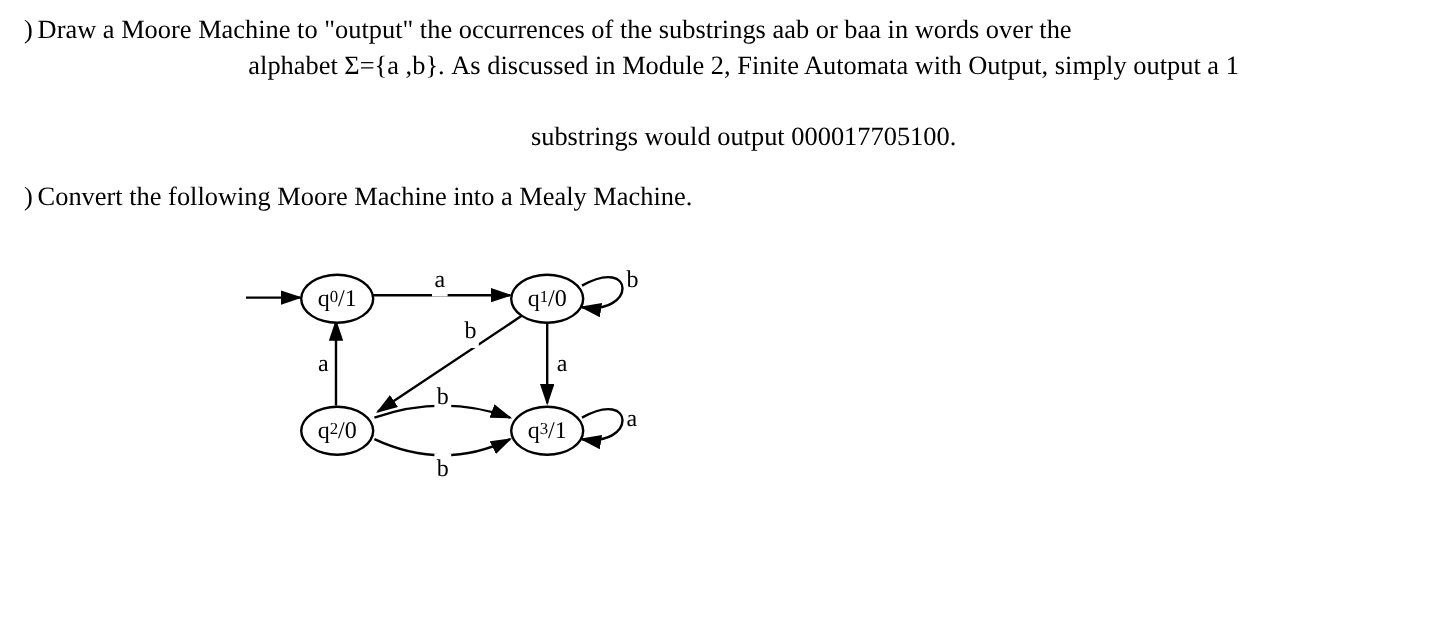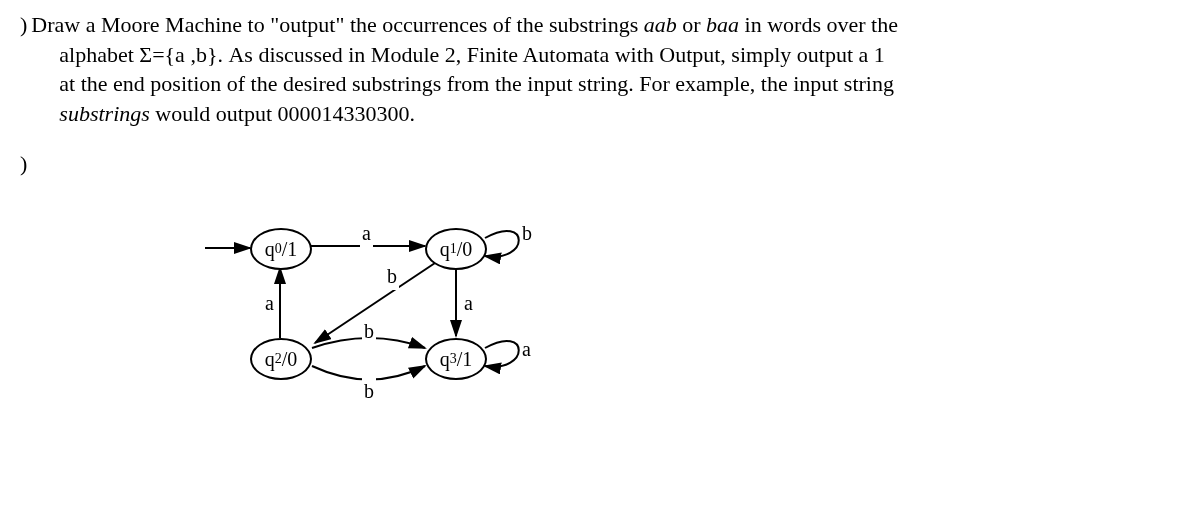--- a/index.html
+++ b/index.html
@@ -19,23 +19,23 @@
     }
     .problem-marker {
       flex-shrink: 0;
       margin-right: 4px;
     }
     .problem-body {
       flex: 1;
     }
     .indent {
       padding-left: 28px;
+      text-align: center;
     }
     .italic {
-      font-style: italic;
     }
     .diagram {
       margin-top: 30px;
       margin-left: 180px;
       position: relative;
       width: 460px;
       height: 200px;
     }
     .state {
       position: absolute;
@@ -73,30 +73,31 @@
 </head>
 <body>
 
 <div class="problem">
   <div class="problem-text">
     <span class="problem-marker">)</span>
     <div class="problem-body">
       <span>Draw a Moore Machine to "output" the occurrences of the substrings </span><span class="italic">aab</span><span> or </span><span class="italic">baa</span><span> in words over the</span>
       <div class="indent">
         <span>alphabet Σ={a ,b}. As discussed in Module 2, Finite Automata with Output, simply output a 1</span><br>
-        <span>at the end position of the desired substrings from the input string. For example, the input string</span><br>
-        <span class="italic">substrings</span><span> would output 000014330300.</span>
+        <br>
+        <span class="italic">substrings</span><span> would output 000017705100.</span>
       </div>
     </div>
   </div>
 </div>
 
 <div class="problem">
   <div class="problem-text">
     <span class="problem-marker">)</span>
+    <span>Convert the following Moore Machine into a Mealy Machine.</span>
   </div>
 
   <div class="diagram">
     <svg class="edges">
       <defs>
         <marker id="arrow" markerWidth="10" markerHeight="10" refX="8" refY="3" orient="auto" markerUnits="strokeWidth">
           <path d="M0,0 L0,6 L9,3 z" fill="#000"></path>
         </marker>
       </defs>
 

